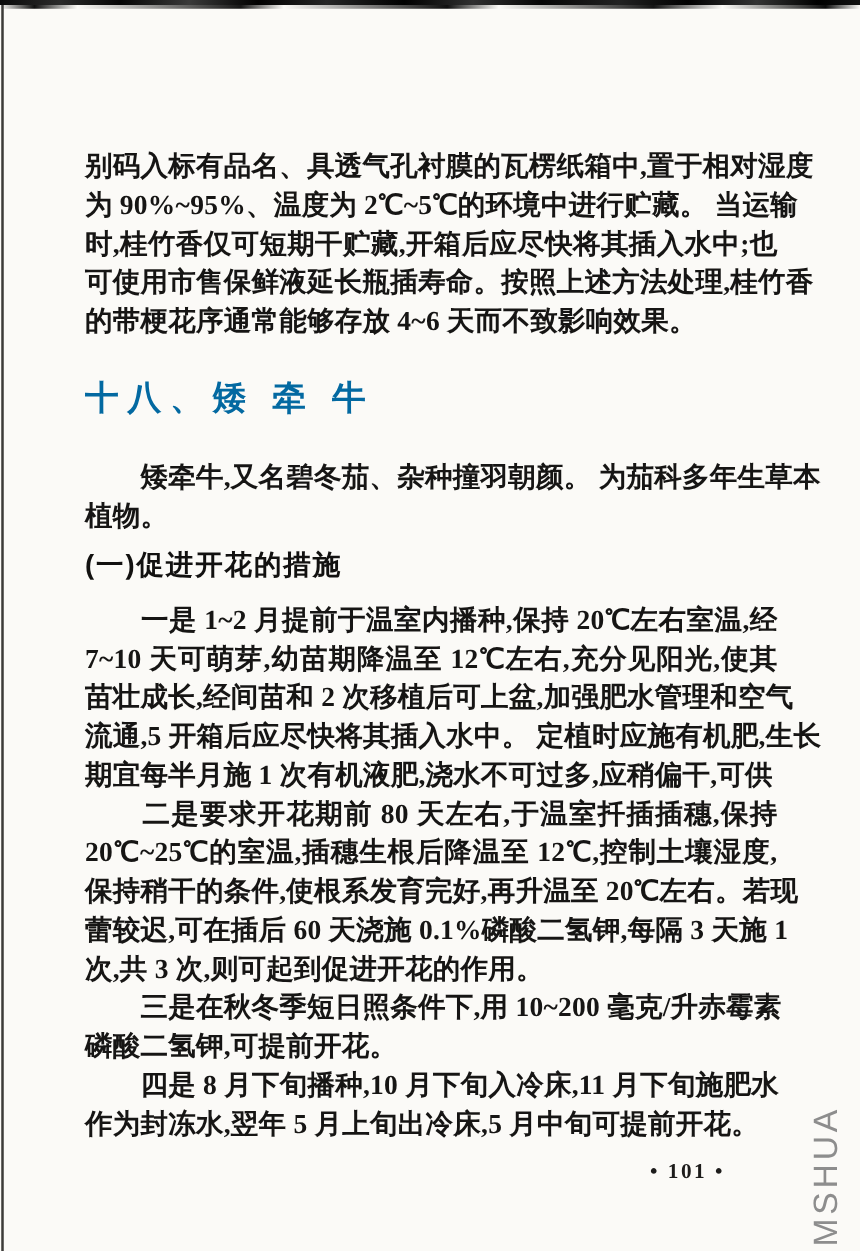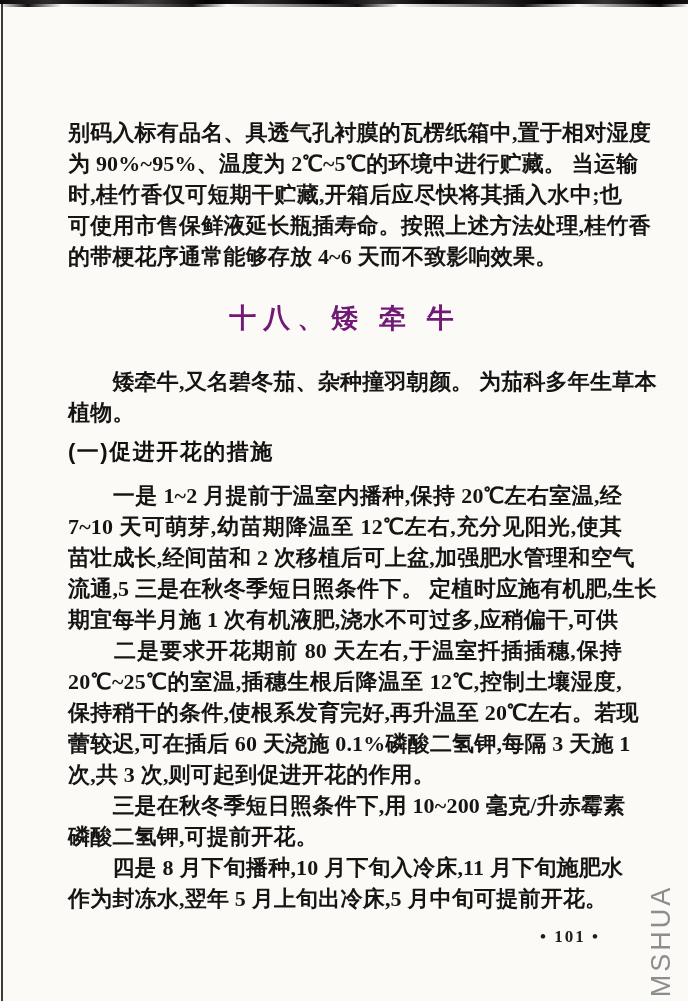--- a/index.html
+++ b/index.html
@@ -68,42 +68,41 @@
     -moz-text-align-last: left;
   }
 
   .chapter-heading {
     margin-top: 28px;
     margin-bottom: 30px;
     height: 36px;
     line-height: 36px;
     font-size: 27px;
     font-weight: 700;
-    text-align: center;
     letter-spacing: 7px;
-    color: #701a75;
+    color: #0369a1;
   }
 
   .section-heading {
     margin-top: 8px;
     margin-bottom: 12px;
     height: 32px;
     line-height: 32px;
     font-size: 22px;
     font-weight: 700;
     text-align: left;
     letter-spacing: 1.5px;
     font-family: "Liberation Sans", sans-serif;
     color: #121110;
   }
 
   .page-number {
     position: absolute;
     top: 927px;
-    right: 88px;
+    right: 108px;
     font-size: 17px;
     font-weight: 600;
     letter-spacing: 2px;
     color: #1d1c1b;
     font-family: "Liberation Serif", serif;
   }
 
   .watermark {
     position: absolute;
     left: 588px;
@@ -145,21 +144,21 @@
         <div class="pline">　　矮牵牛,又名碧冬茄、杂种撞羽朝颜。 为茄科多年生草本</div>
         <div class="pline">植物。</div>
       </section>
 
     <h2 class="section-heading">(一)促进开花的措施</h2>
 
     <section class="para">
         <div class="pline">　　一是 1~2 月提前于温室内播种,保持 20℃左右室温,经</div>
         <div class="pline">7~10 天可萌芽,幼苗期降温至 12℃左右,充分见阳光,使其</div>
         <div class="pline">苗壮成长,经间苗和 2 次移植后可上盆,加强肥水管理和空气</div>
-        <div class="pline">流通,5 三是在秋冬季短日照条件下。 定植时应施有机肥,生长</div>
+        <div class="pline">流通,5 开箱后应尽快将其插入水中。 定植时应施有机肥,生长</div>
         <div class="pline">期宜每半月施 1 次有机液肥,浇水不可过多,应稍偏干,可供</div>
       </section>
 
     <section class="para">
         <div class="pline">　　二是要求开花期前 80 天左右,于温室扦插插穗,保持</div>
         <div class="pline">20℃~25℃的室温,插穗生根后降温至 12℃,控制土壤湿度,</div>
         <div class="pline">保持稍干的条件,使根系发育完好,再升温至 20℃左右。若现</div>
         <div class="pline">蕾较迟,可在插后 60 天浇施 0.1%磷酸二氢钾,每隔 3 天施 1</div>
         <div class="pline">次,共 3 次,则可起到促进开花的作用。</div>
       </section>

